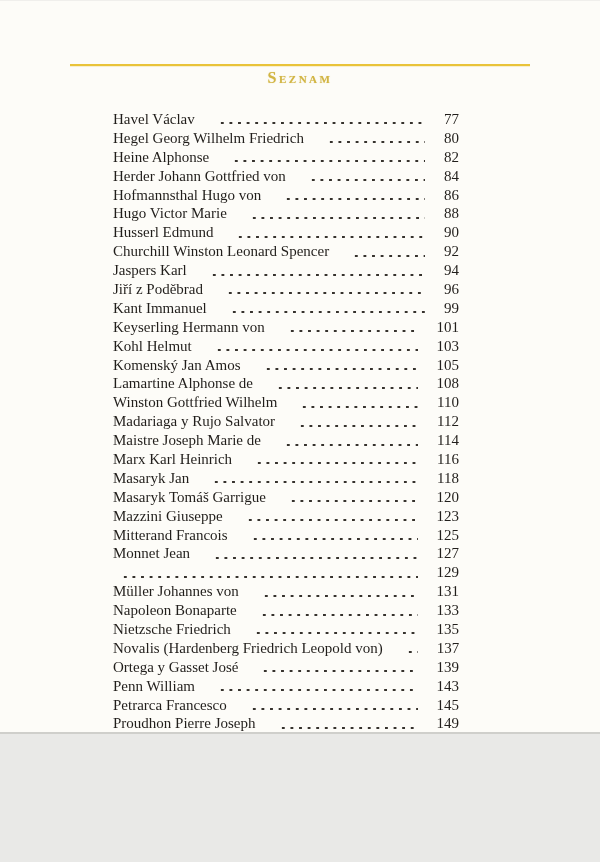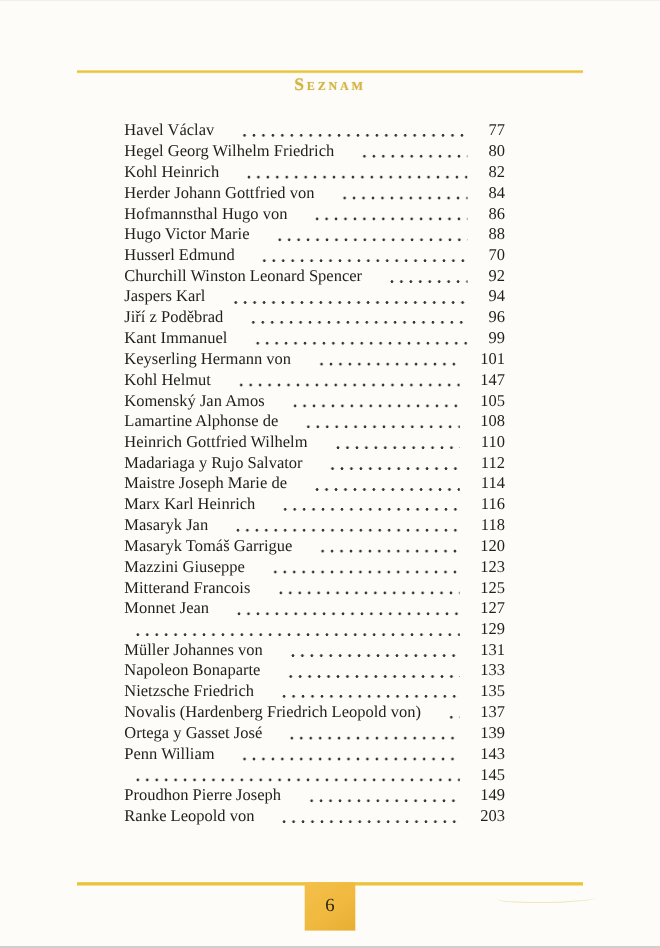--- a/index.html
+++ b/index.html
@@ -1,17 +1,17 @@
 <!DOCTYPE html>
 <html style="--gold-rule: #e9c339; --header-text: #d2b544; --footer-box: #f0b93f; --body-text: #211e1b;"><head>
 <meta charset="utf-8">
 <style>
   html,body{margin:0;padding:0;background:#e9e9e7;}
   .sheet{
-    position:relative;width:600px;height:862px;margin:0 auto;
+    position:relative;width:600px;height:734px;margin:0 auto;
     background:#fdfcf8;overflow:hidden;
     font-family:"Liberation Serif", serif;
   }
   .edge-top{position:absolute;top:0;left:0;right:0;height:1px;background:#f0efec;}
   .edge-bottom{position:absolute;bottom:0;left:0;right:0;height:2px;background:#cfcfcb;}
 
   .rule-top{
     position:absolute;left:70px;top:64px;width:460px;height:2px;
     background:var(--gold-rule,#e9c339);
     box-shadow:0 0.5px 0 rgba(233,195,57,.45);
@@ -73,21 +73,21 @@
         <span class="name">Havel Václav</span>
         <span class="leader"></span>
         <span class="pagenum">77</span>
       </div>
       <div class="row">
         <span class="name">Hegel Georg Wilhelm Friedrich</span>
         <span class="leader"></span>
         <span class="pagenum">80</span>
       </div>
       <div class="row">
-        <span class="name">Kohl Heinrich</span>
+        <span class="name">Heine Alphonse</span>
         <span class="leader"></span>
         <span class="pagenum">82</span>
       </div>
       <div class="row">
         <span class="name">Herder Johann Gottfried von</span>
         <span class="leader"></span>
         <span class="pagenum">84</span>
       </div>
       <div class="row">
         <span class="name">Hofmannsthal Hugo von</span>
@@ -95,21 +95,21 @@
         <span class="pagenum">86</span>
       </div>
       <div class="row">
         <span class="name">Hugo Victor Marie</span>
         <span class="leader"></span>
         <span class="pagenum">88</span>
       </div>
       <div class="row">
         <span class="name">Husserl Edmund</span>
         <span class="leader"></span>
-        <span class="pagenum">70</span>
+        <span class="pagenum">90</span>
       </div>
       <div class="row">
         <span class="name">Churchill Winston Leonard Spencer</span>
         <span class="leader"></span>
         <span class="pagenum">92</span>
       </div>
       <div class="row">
         <span class="name">Jaspers Karl</span>
         <span class="leader"></span>
         <span class="pagenum">94</span>
@@ -125,34 +125,34 @@
         <span class="pagenum">99</span>
       </div>
       <div class="row">
         <span class="name">Keyserling Hermann von</span>
         <span class="leader"></span>
         <span class="pagenum">101</span>
       </div>
       <div class="row">
         <span class="name">Kohl Helmut</span>
         <span class="leader"></span>
-        <span class="pagenum">147</span>
+        <span class="pagenum">103</span>
       </div>
       <div class="row">
         <span class="name">Komenský Jan Amos</span>
         <span class="leader"></span>
         <span class="pagenum">105</span>
       </div>
       <div class="row">
         <span class="name">Lamartine Alphonse de</span>
         <span class="leader"></span>
         <span class="pagenum">108</span>
       </div>
       <div class="row">
-        <span class="name">Heinrich Gottfried Wilhelm</span>
+        <span class="name">Winston Gottfried Wilhelm</span>
         <span class="leader"></span>
         <span class="pagenum">110</span>
       </div>
       <div class="row">
         <span class="name">Madariaga y Rujo Salvator</span>
         <span class="leader"></span>
         <span class="pagenum">112</span>
       </div>
       <div class="row">
         <span class="name">Maistre Joseph Marie de</span>
@@ -217,20 +217,21 @@
         <span class="name">Ortega y Gasset José</span>
         <span class="leader"></span>
         <span class="pagenum">139</span>
       </div>
       <div class="row">
         <span class="name">Penn William</span>
         <span class="leader"></span>
         <span class="pagenum">143</span>
       </div>
       <div class="row">
+        <span class="name">Petrarca Francesco</span>
         <span class="leader"></span>
         <span class="pagenum">145</span>
       </div>
       <div class="row">
         <span class="name">Proudhon Pierre Joseph</span>
         <span class="leader"></span>
         <span class="pagenum">149</span>
       </div>
       <div class="row">
         <span class="name">Ranke Leopold von</span>

